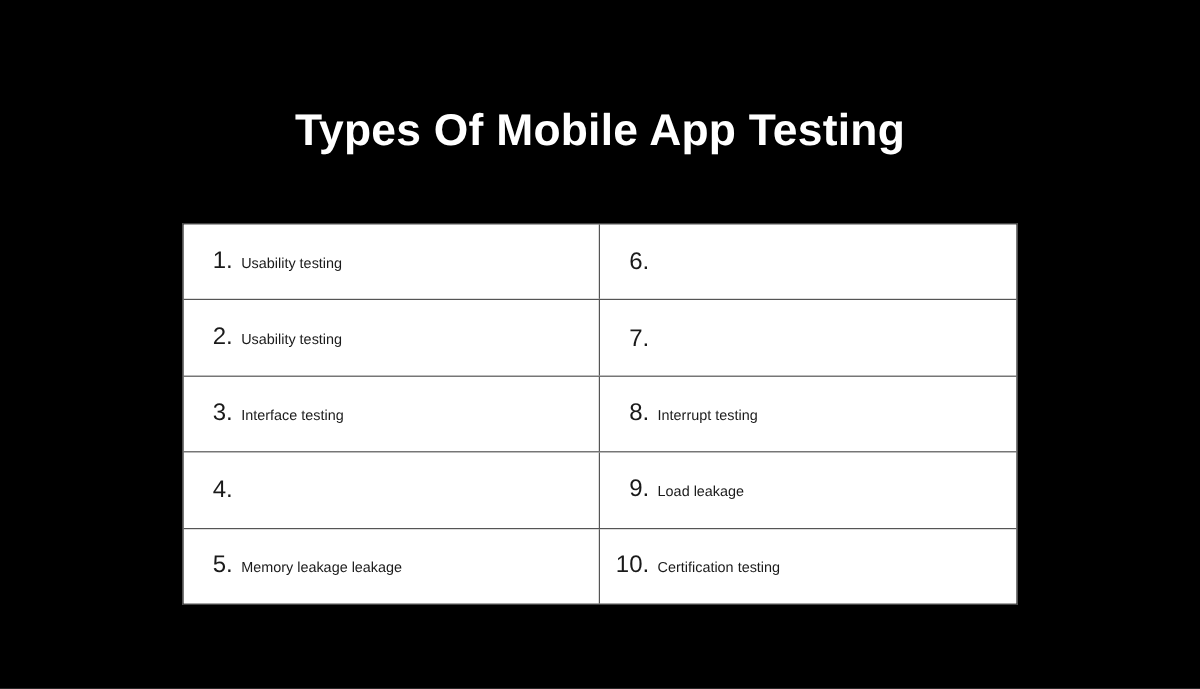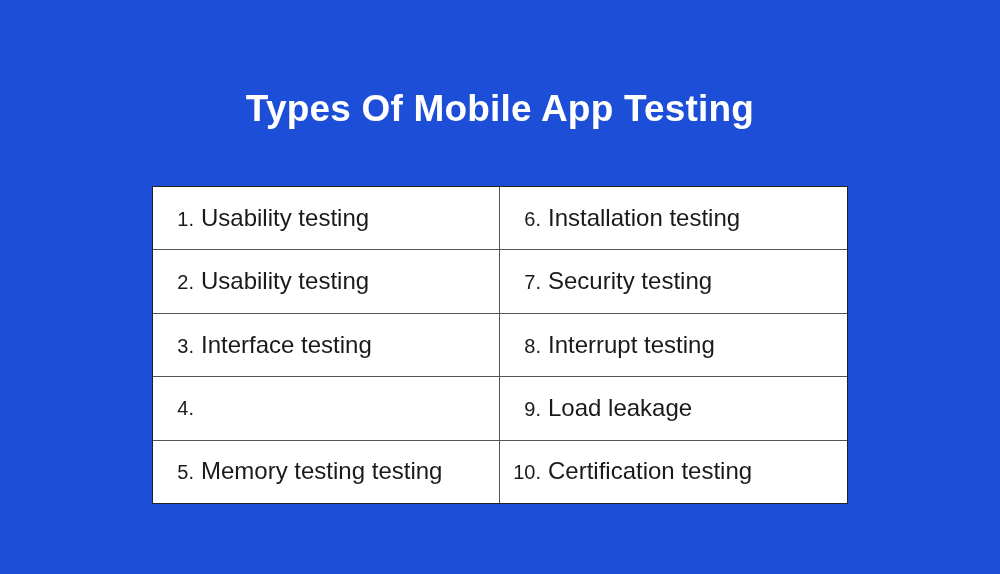--- a/index.html
+++ b/index.html
@@ -10,21 +10,21 @@
     width: 1000px;
     height: 574px;
     overflow: hidden;
     font-family: "Liberation Sans", sans-serif;
   }
 
   .poster {
     position: relative;
     width: 1000px;
     height: 574px;
-    background: #1d4ed8;
+    background: #000000;
     box-sizing: border-box;
   }
 
   .poster-title {
     position: absolute;
     left: 0;
     top: 84px;
     width: 1000px;
     text-align: center;
     color: #ffffff;
@@ -87,21 +87,21 @@
     text-align: right;
     padding-right: 7px;
     box-sizing: border-box;
     color: #1a1a1a;
     font-size: 20px;
     line-height: 26px;
   }
 
   .cell-label {
     color: #1a1a1a;
-    font-size: 24px;
+    font-size: 12px;
     line-height: 26px;
   }
 </style>
 </head>
 <body>
 
 <div class="poster">
 
   <div class="poster-title">Types Of Mobile App Testing</div>
 
@@ -110,36 +110,34 @@
     <div class="table-row">
       <div class="table-cell">
         <span class="cell-inner">
           <span class="cell-num">1.</span>
           <span class="cell-label">Usability testing</span>
         </span>
       </div>
       <div class="table-cell">
         <span class="cell-inner">
           <span class="cell-num">6.</span>
-          <span class="cell-label">Installation testing</span>
         </span>
       </div>
     </div>
 
     <div class="table-row">
       <div class="table-cell">
         <span class="cell-inner">
           <span class="cell-num">2.</span>
           <span class="cell-label">Usability testing</span>
         </span>
       </div>
       <div class="table-cell">
         <span class="cell-inner">
           <span class="cell-num">7.</span>
-          <span class="cell-label">Security testing</span>
         </span>
       </div>
     </div>
 
     <div class="table-row">
       <div class="table-cell">
         <span class="cell-inner">
           <span class="cell-num">3.</span>
           <span class="cell-label">Interface testing</span>
         </span>
@@ -163,21 +161,21 @@
           <span class="cell-num">9.</span>
           <span class="cell-label">Load leakage</span>
         </span>
       </div>
     </div>
 
     <div class="table-row">
       <div class="table-cell">
         <span class="cell-inner">
           <span class="cell-num">5.</span>
-          <span class="cell-label">Memory testing testing</span>
+          <span class="cell-label">Memory leakage leakage</span>
         </span>
       </div>
       <div class="table-cell">
         <span class="cell-inner">
           <span class="cell-num">10.</span>
           <span class="cell-label">Certification testing</span>
         </span>
       </div>
     </div>
 

